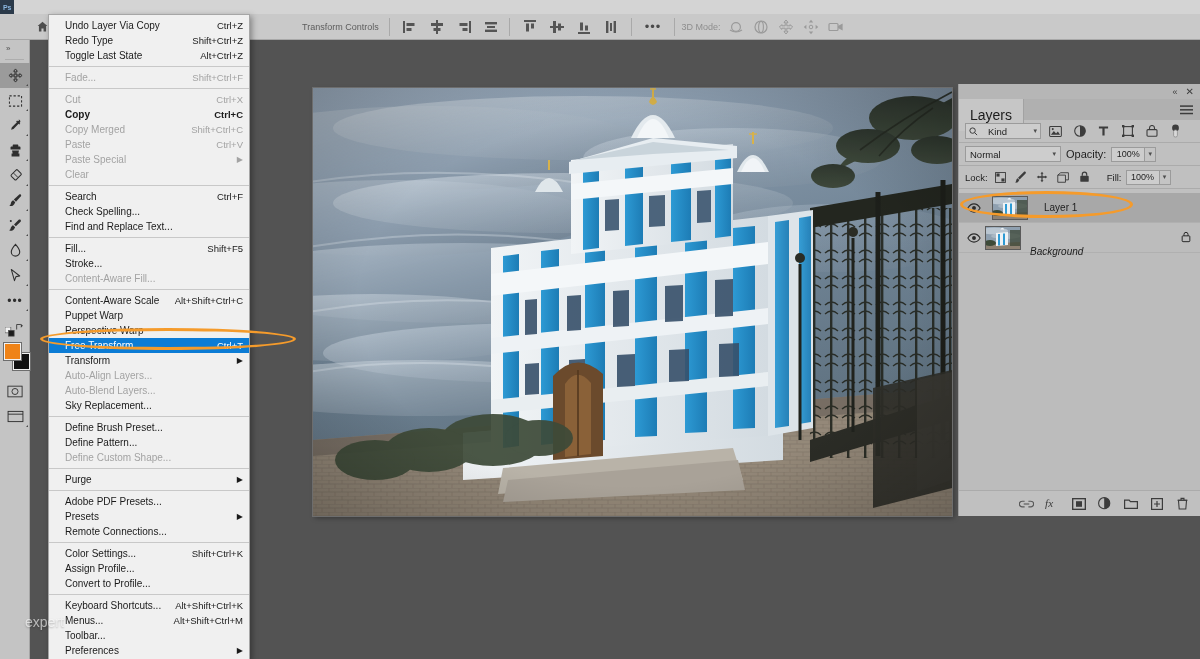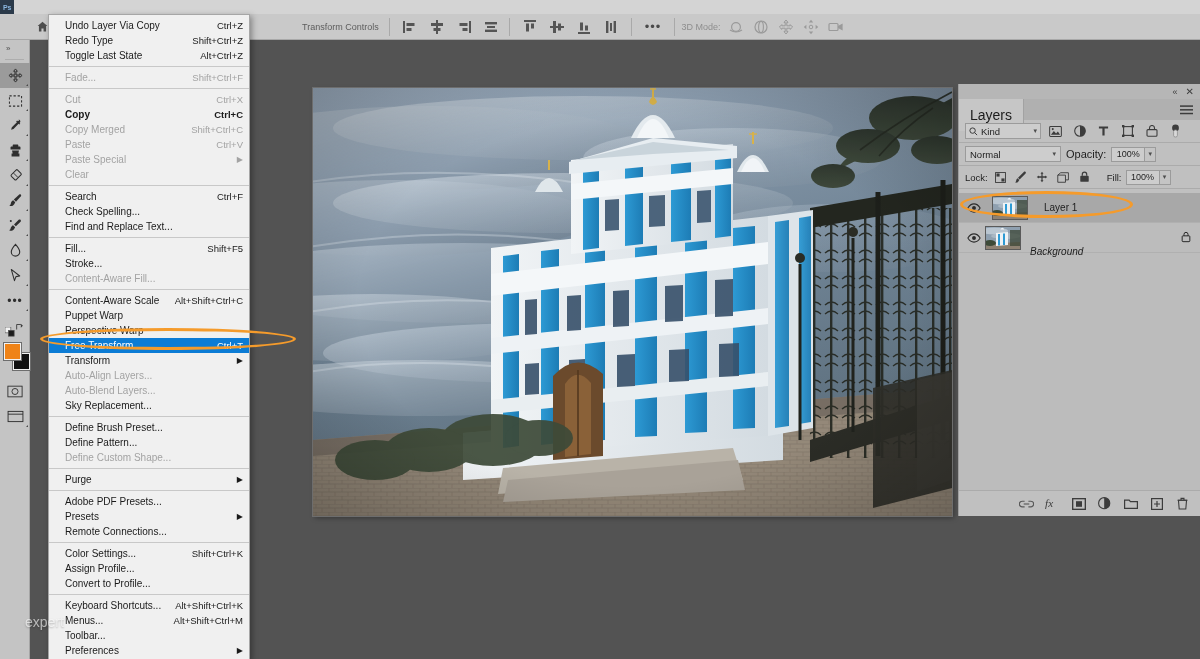--- a/index.html
+++ b/index.html
@@ -99,21 +99,21 @@
   }
   .panel-tabs { height: 21px; background: #b0b0b0; display: flex; align-items: stretch; }
   .panel-tab {
     padding: 16px 11px; display: flex; align-items: center; font-size: 14px;
     background: #c6c6c6; color: #1c1c1c; border-right: 1px solid #a2a2a2;
   }
   .panel-menu { margin-left: auto; display: flex; align-items: center; padding-right: 7px; }
   .panel-row { display: flex; align-items: center; height: 22px; padding: 0 6px; gap: 5px; }
   .kind-select {
     display: flex; align-items: center; width: 76px; height: 16px;
-    background: #cdcdcd; border: 1px solid #9b9b9b; padding: 0 3px; gap: 3px;
+    background: #cdcdcd; border: 1px solid #9b9b9b; padding: 0 3px; gap: 10px;
     font-size: 9.5px;
   }
   .kind-select .chev { margin-left: auto; font-size: 7px; color: #4d4d4d; }
   .filt-icon { width: 19px; height: 18px; display: flex; align-items: center; justify-content: center; }
   .mode-select {
     display: flex; align-items: center; width: 96px; height: 16px;
     background: #cdcdcd; border: 1px solid #9b9b9b; padding: 0 4px; font-size: 9.5px;
   }
   .mode-select .chev { margin-left: auto; font-size: 7px; color: #4d4d4d; }
   .numbox {

